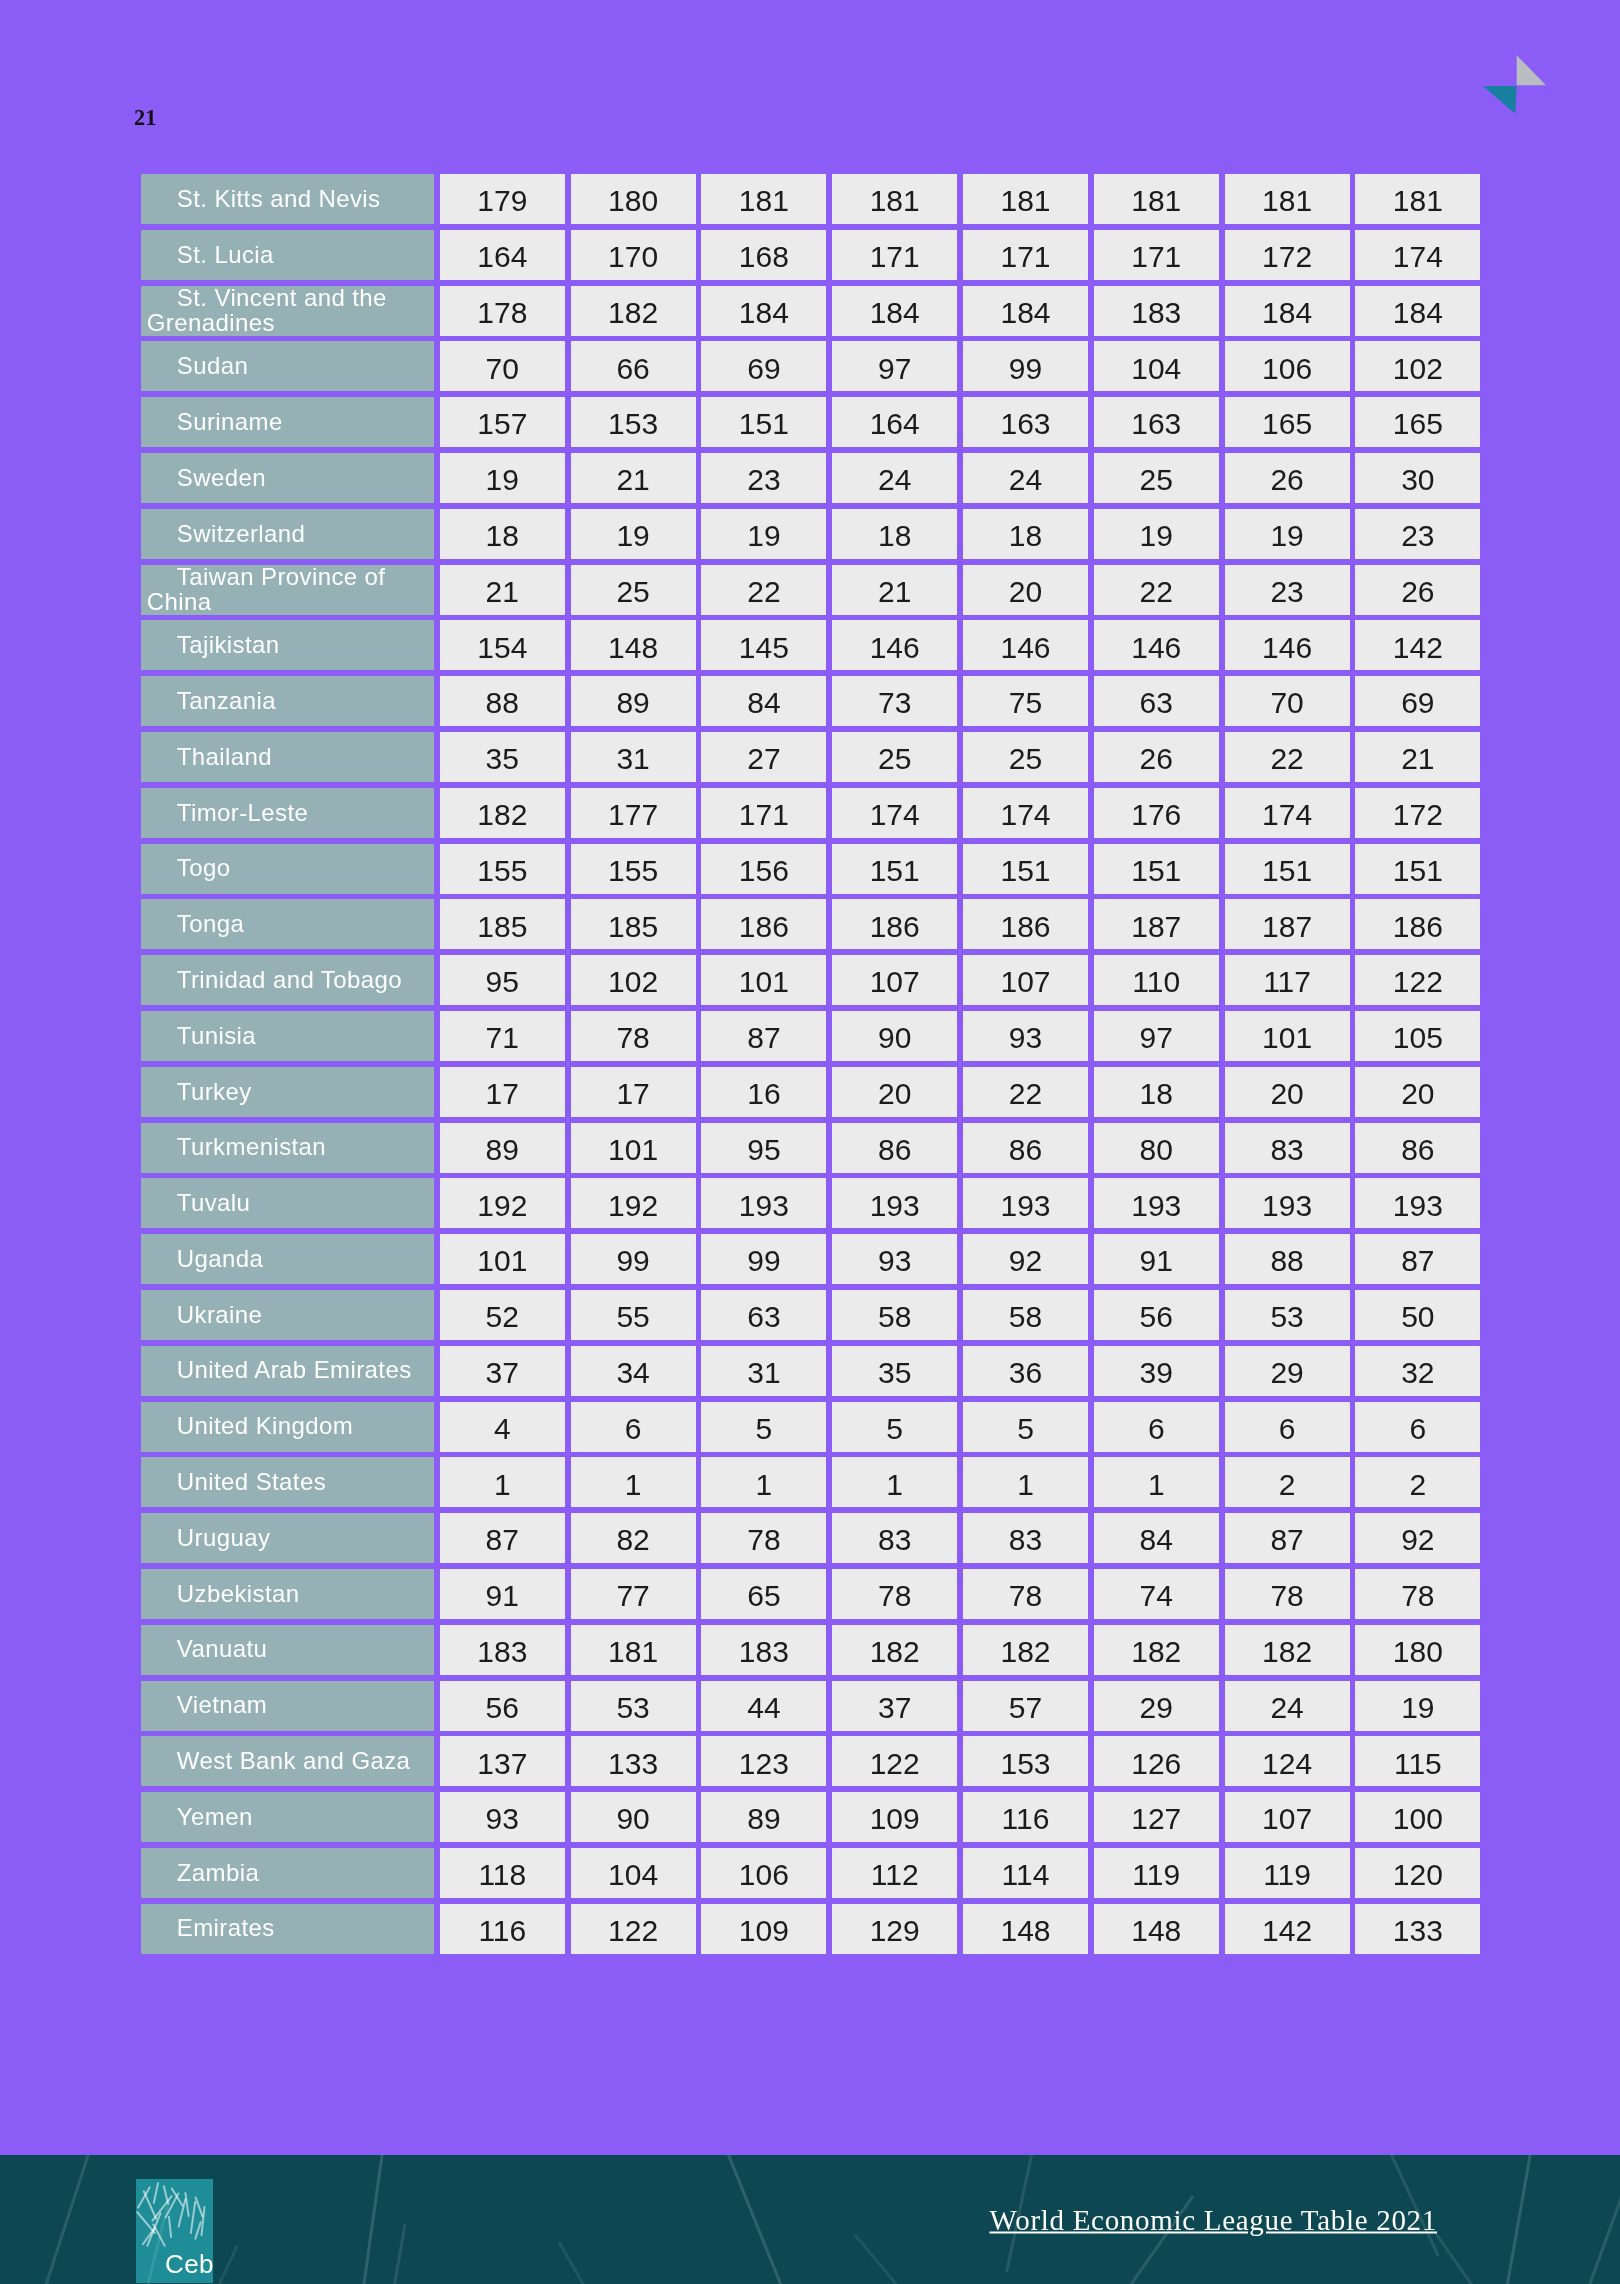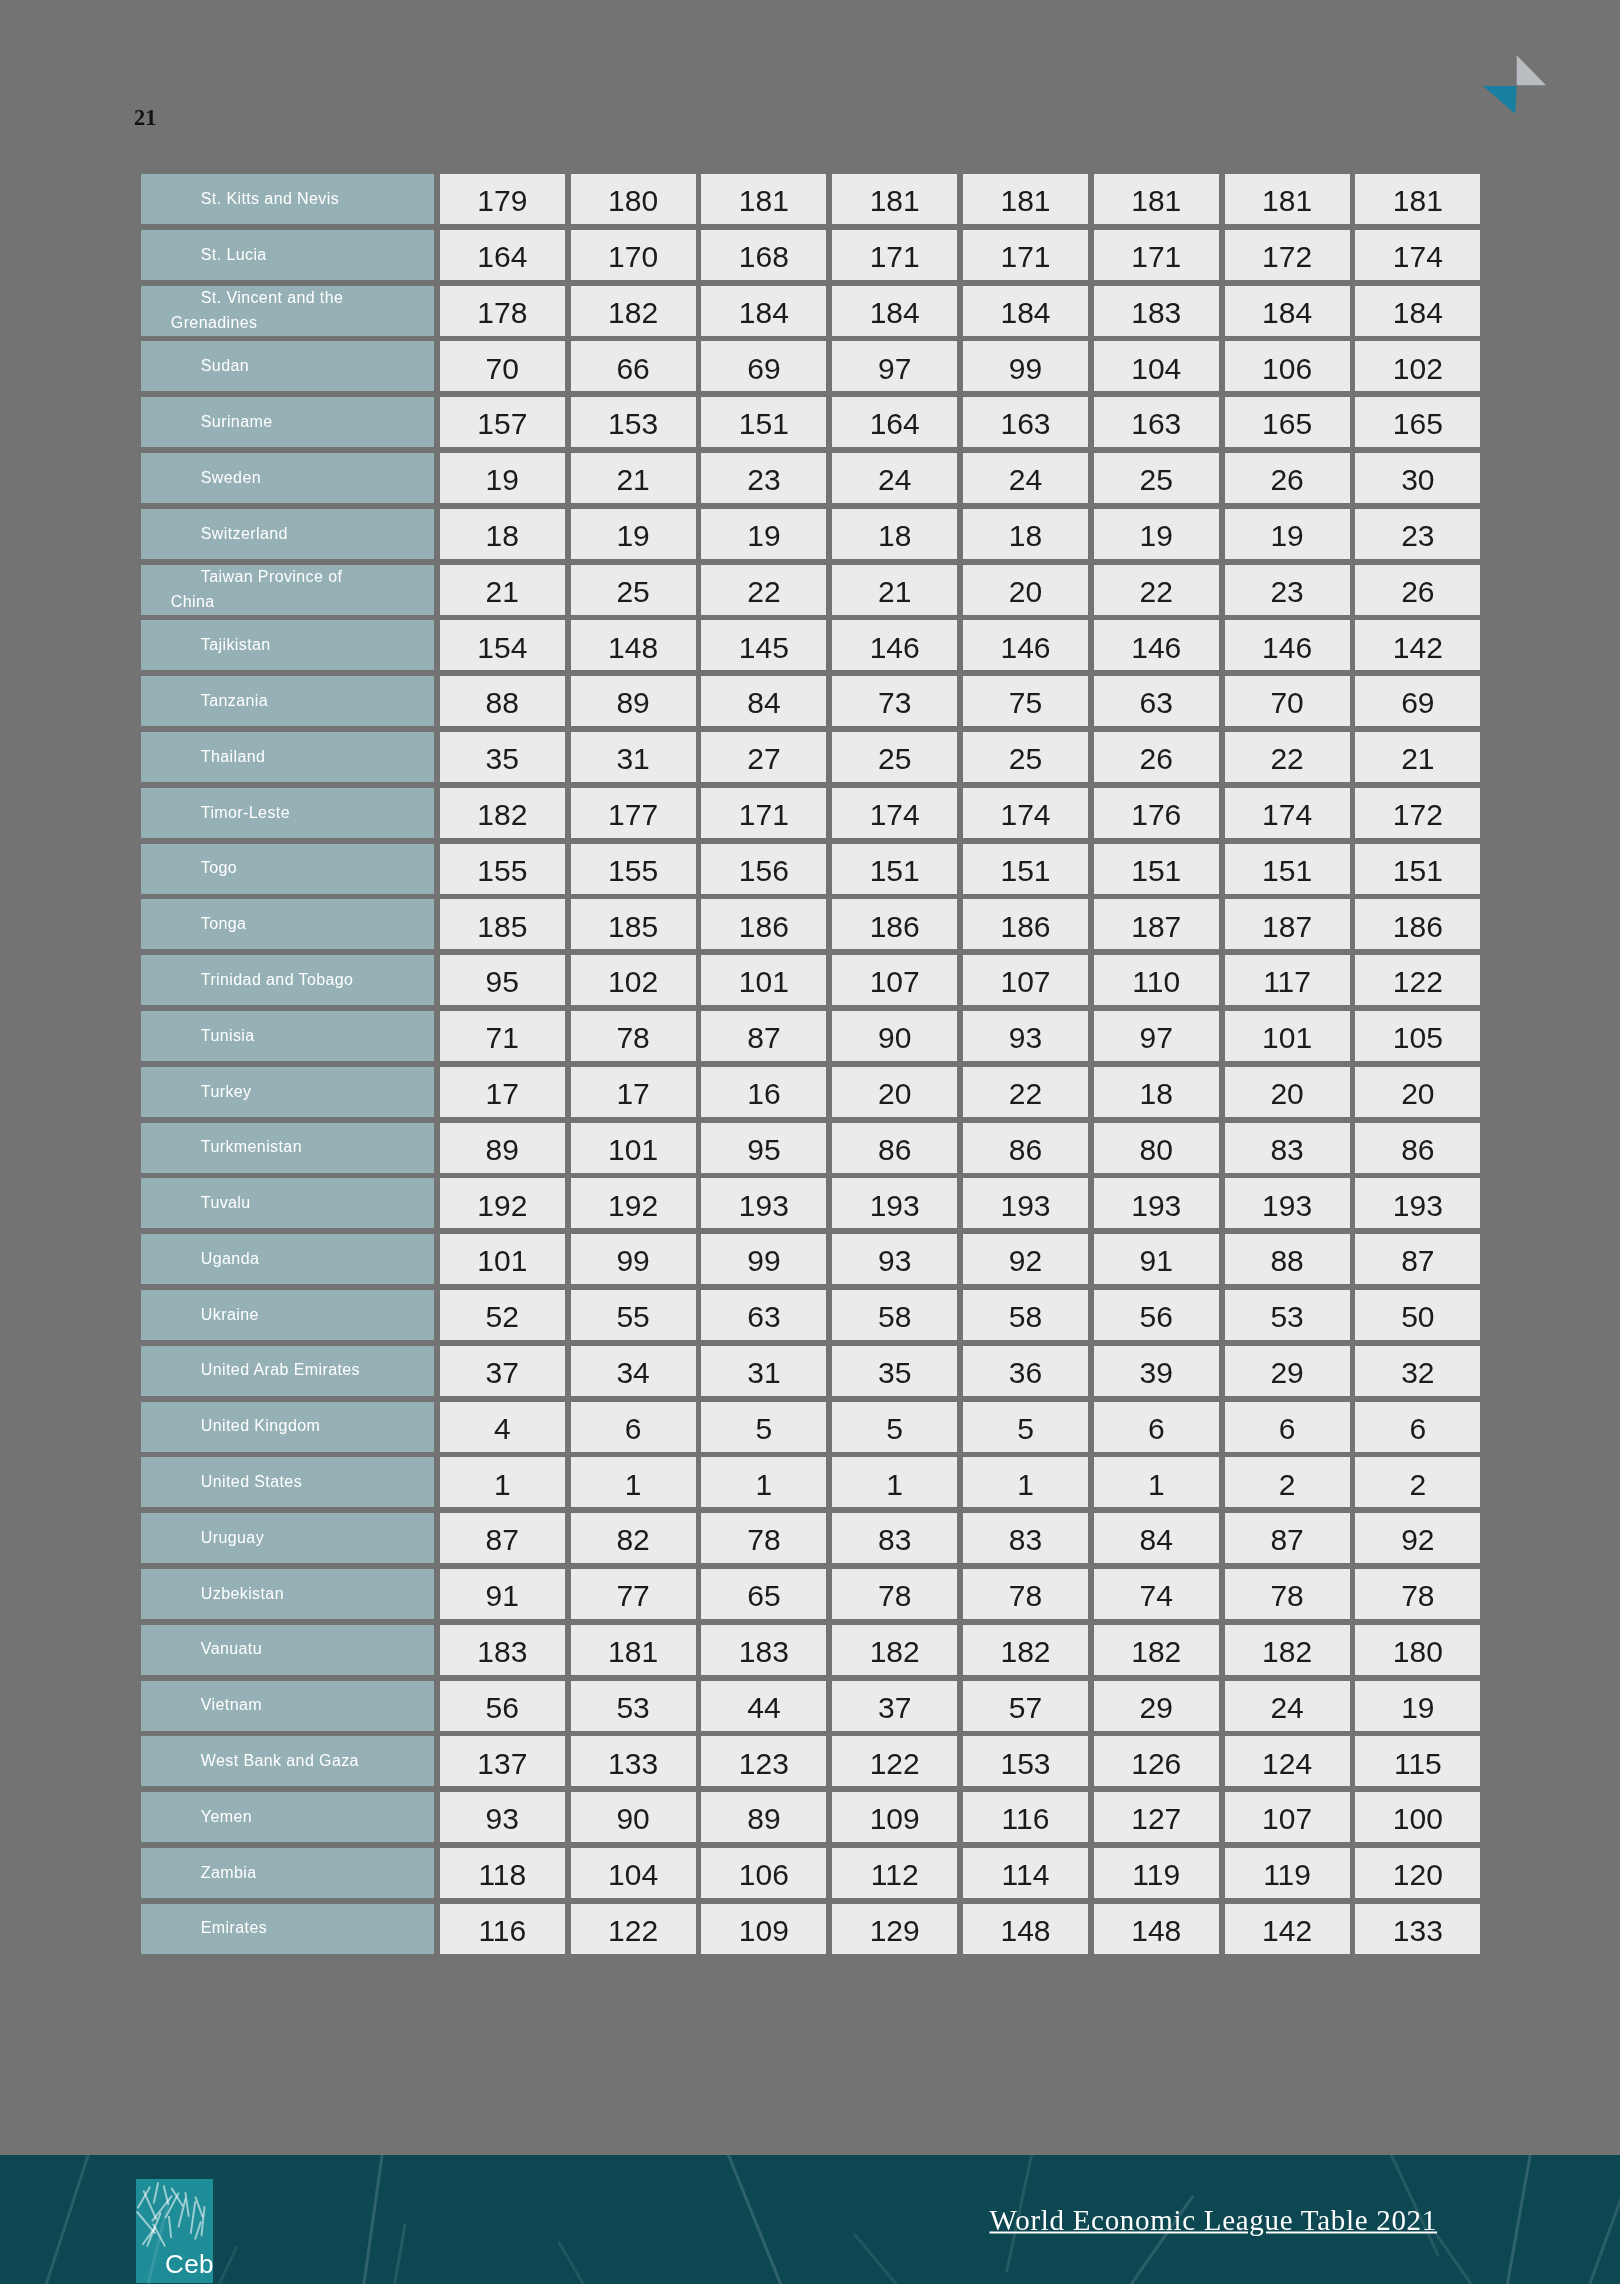--- a/index.html
+++ b/index.html
@@ -1,33 +1,33 @@
 <!DOCTYPE html>
 <html style="--label-teal: #96b1b5; --cell-gray: #ebebeb; --number-text: #1b1b1b; --footer-teal: #0d4852; --logo-teal: #1e8d98;font-size:11.5px"><head>
 <meta charset="utf-8">
 <style>
   html,body{margin:0;padding:0;}
   body{background:#ffffff;font-family:"Liberation Sans",sans-serif;}
-  .page{position:relative;width:1621px;height:2284px;background:#737373;overflow:hidden;}
+  .page{position:relative;width:1621px;height:2284px;background:#8b5cf6;overflow:hidden;}
 
   
   .page-number{position:absolute;left:134px;top:105px;font-family:"Liberation Serif",serif;
     font-weight:700;font-size:22.3px;color:#111;}
 
   
   .pinwheel{position:absolute;left:1483px;top:54px;width:63px;height:61px;}
 
   
   .rank-table{position:absolute;left:141px;top:174px;display:grid;
     grid-template-columns:293px repeat(8,125px);column-gap:5.8px;row-gap:5.8px;}
   .rank-table .row{display:contents;}
   .label{background:var(--label-teal);height:50px;display:flex;align-items:center;
     padding-left:5.8px;box-sizing:border-box;}
-  .label-text{color:#ffffff;font-size:16px;line-height:24.5px;letter-spacing:0.4px;
-    text-indent:30px;white-space:pre-line;margin-left:24px;}
+  .label-text{color:#ffffff;font-size:24px;line-height:24.5px;letter-spacing:0.4px;
+    text-indent:30px;white-space:pre-line;}
   .num{background:var(--cell-gray);height:50px;display:flex;justify-content:center;
     align-items:flex-end;box-sizing:border-box;padding-bottom:5.8px;
     font-size:30px;color:var(--number-text);}
 
   
   .footer{position:absolute;left:0;bottom:0;width:1621px;height:129px;
     background:var(--footer-teal);overflow:hidden;}
   .streak{position:absolute;display:block;width:2.9px;border-radius:1.4px;}
   .footer-title{position:absolute;right:184px;top:50%;transform:translateY(-50%);
     color:#ffffff;font-family:"Liberation Serif",serif;font-size:29px;letter-spacing:0.7px;text-decoration:underline;}

